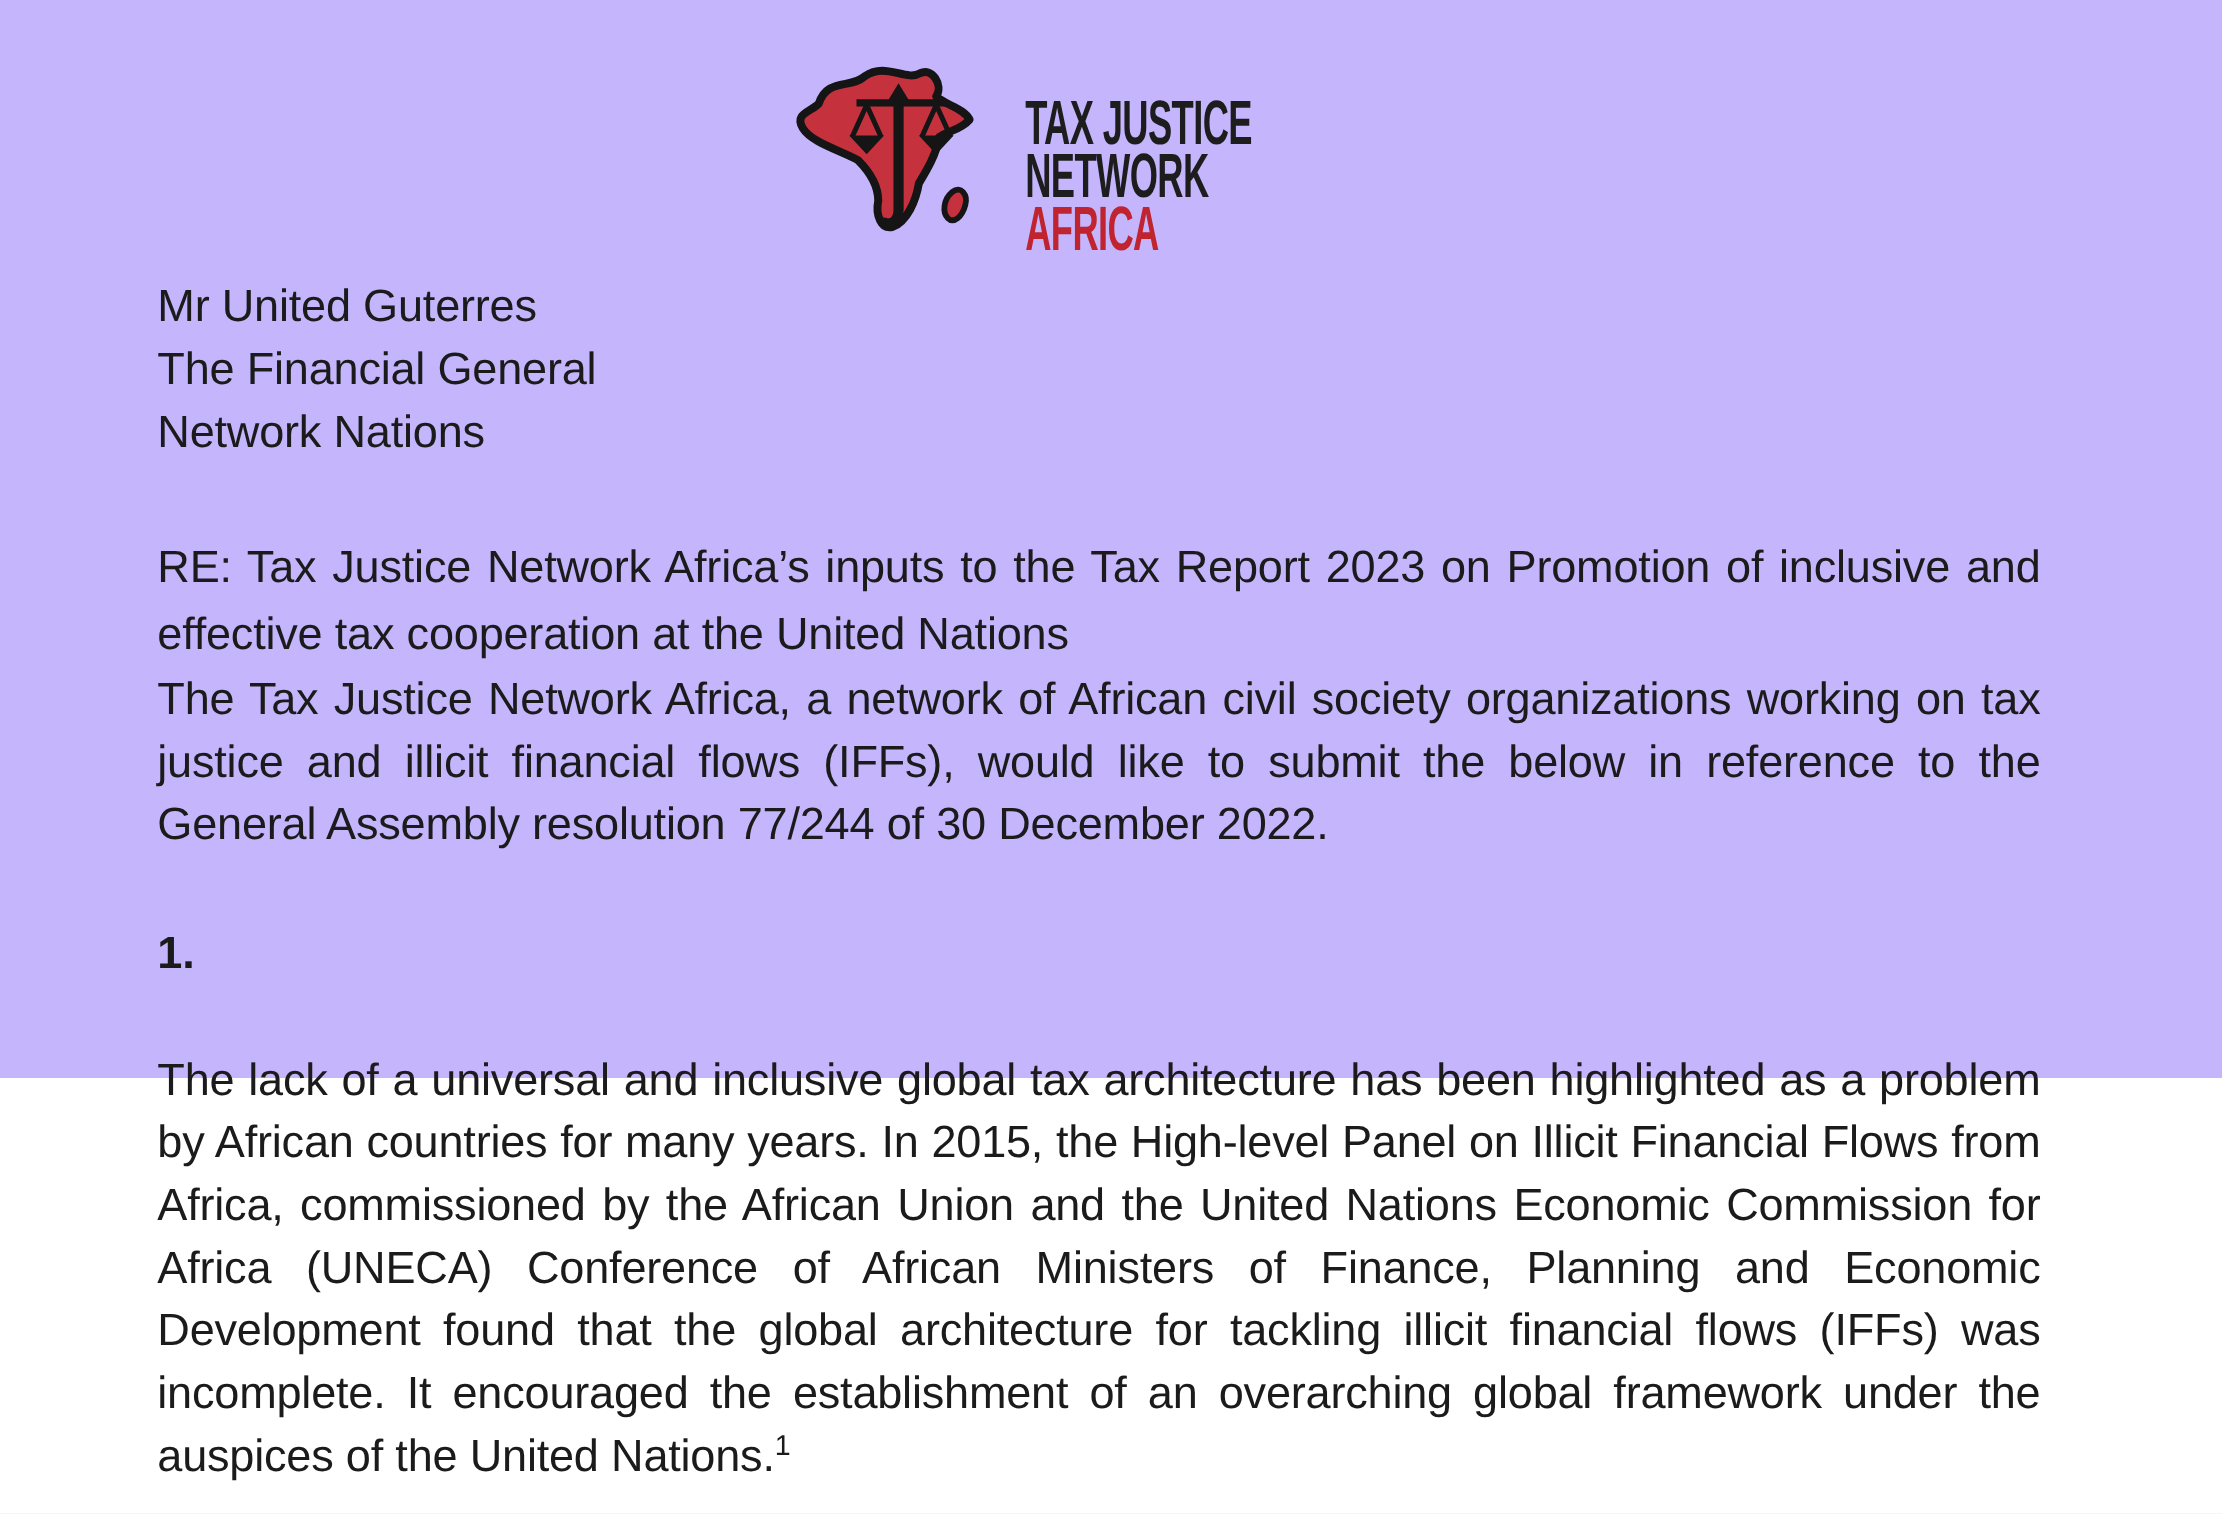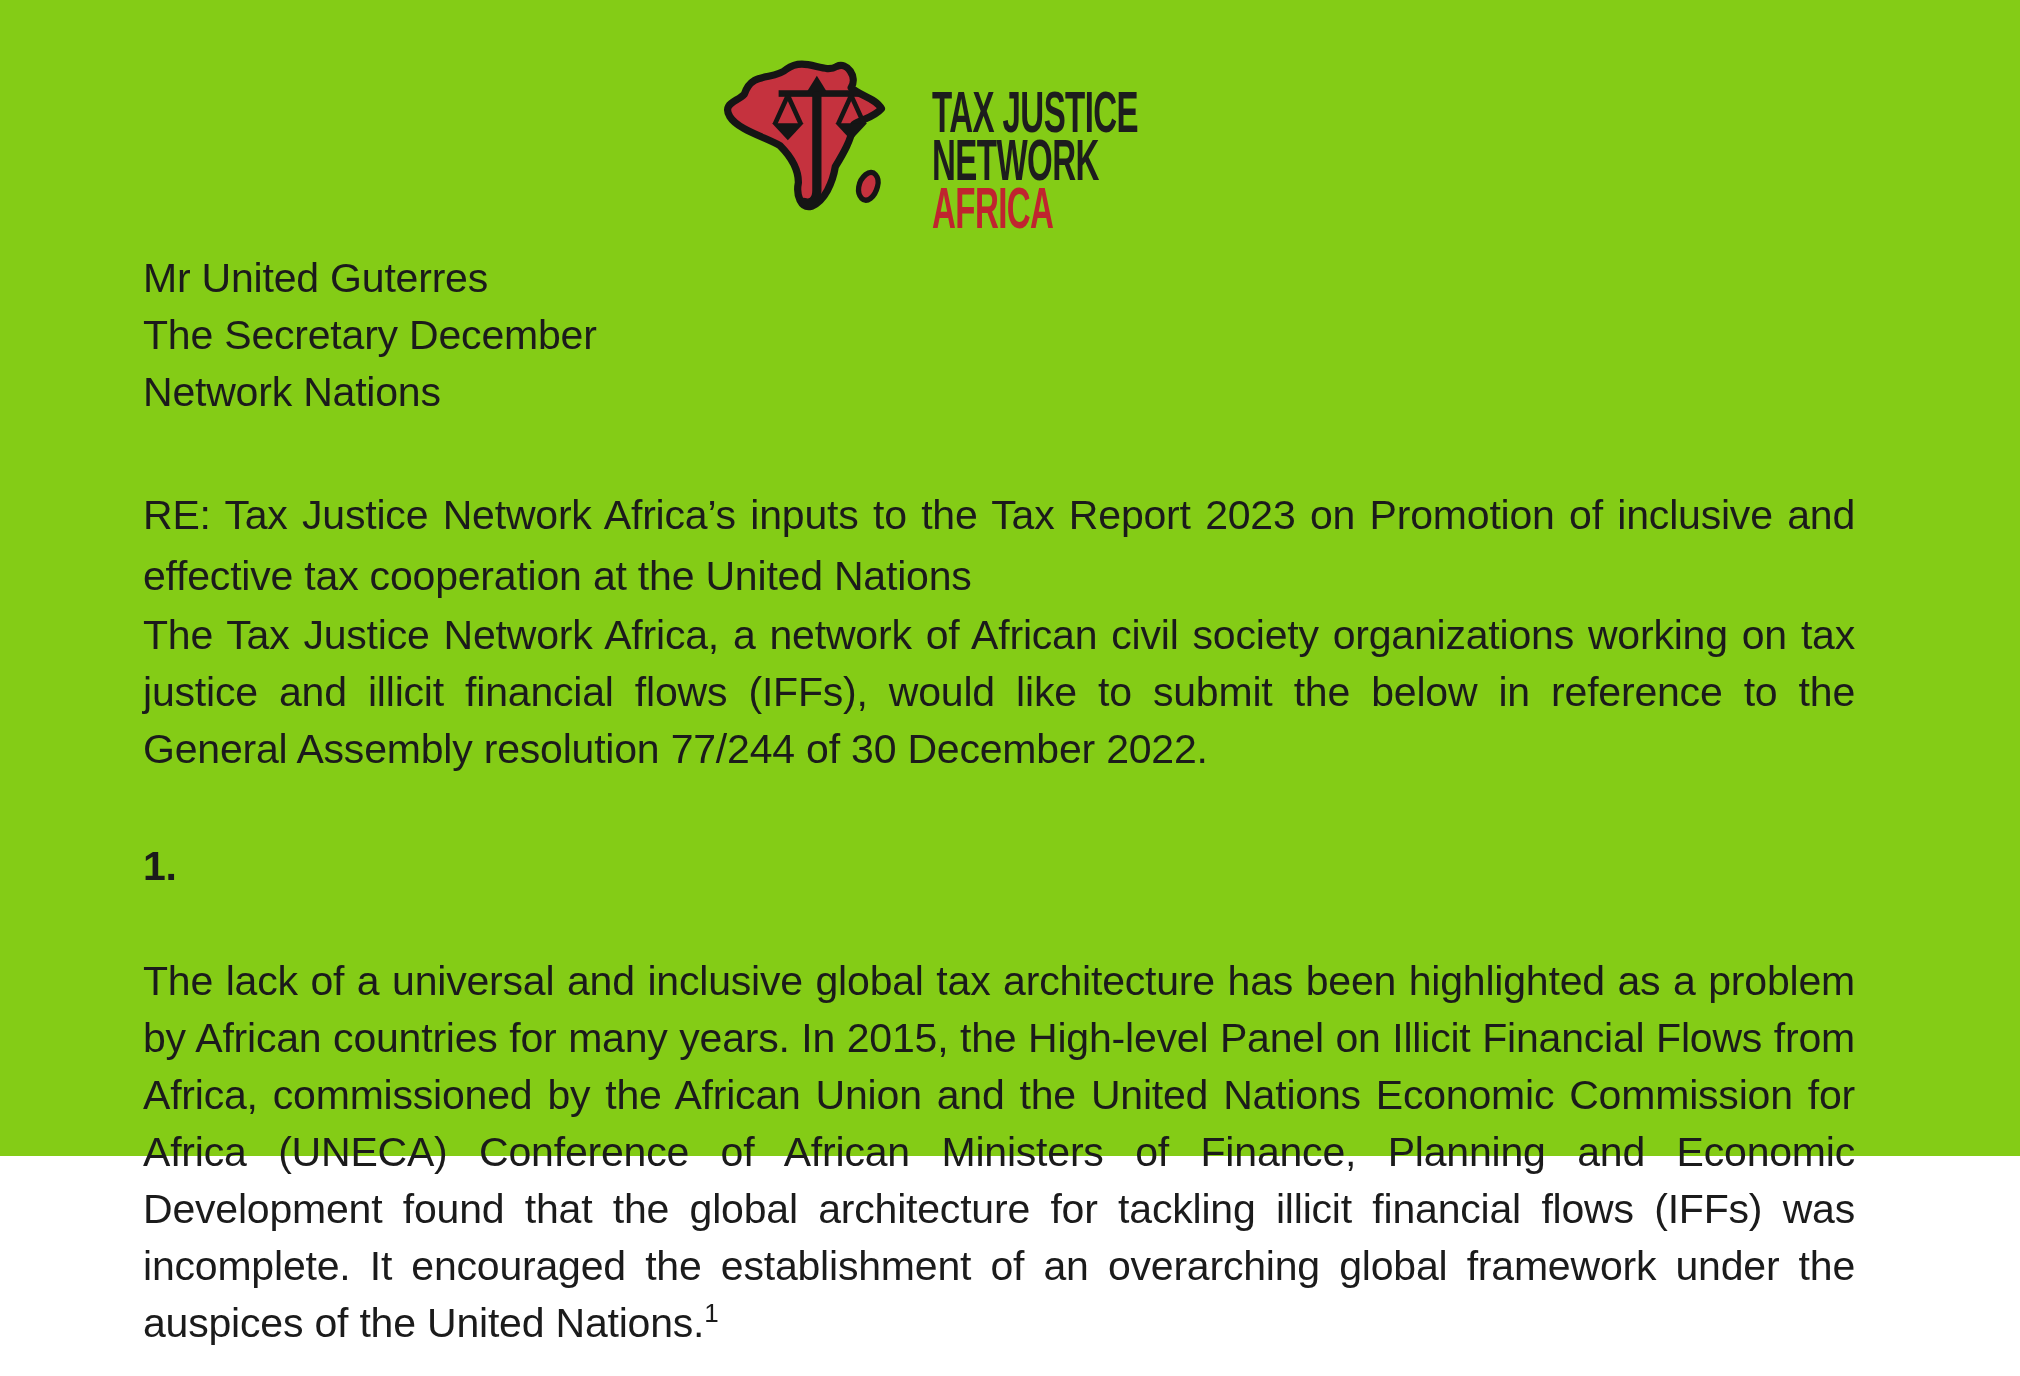--- a/index.html
+++ b/index.html
@@ -4,22 +4,22 @@
 <style>
   * { margin: 0; padding: 0; box-sizing: border-box; }
   html, body {
     width: 2020px; height: 1376px;
     background: #ffffff;
     overflow: hidden;
     font-family: "Liberation Sans", sans-serif;
   }
   .page {
     position: relative;
-    width: 2020px; height: 1156px;
-    background: #84cc16;
+    width: 2020px; height: 980px;
+    background: #c4b5fd;
   }
 
   
   .logo {
     position: absolute;
     left: 712px; top: 52px;
     display: flex;
     align-items: flex-start;
   }
   .logo-map { width: 186px; height: 178px; flex: 0 0 auto; }
@@ -103,21 +103,21 @@
       <div class="logo-line">TAX JUSTICE</div>
       <div class="logo-line">NETWORK</div>
       <div class="logo-line red">AFRICA</div>
     </div>
   </div>
 
   <div class="content">
 
     <div class="address">
       <div>Mr United Guterres</div>
-      <div>The Secretary December</div>
+      <div>The Financial General</div>
       <div>Network Nations</div>
     </div>
 
     <div class="subject">RE: Tax Justice Network Africa’s inputs to the Tax Report 2023 on Promotion of inclusive and effective tax cooperation at the United Nations</div>
 
     <div class="para para-intro">The Tax Justice Network Africa, a network of African civil society organizations working on tax justice and illicit financial flows (IFFs), would like to submit the below in reference to the General Assembly resolution 77/244 of 30 December 2022.</div>
 
     <div class="section-heading">
       <span class="section-number">1.</span>
     </div>

